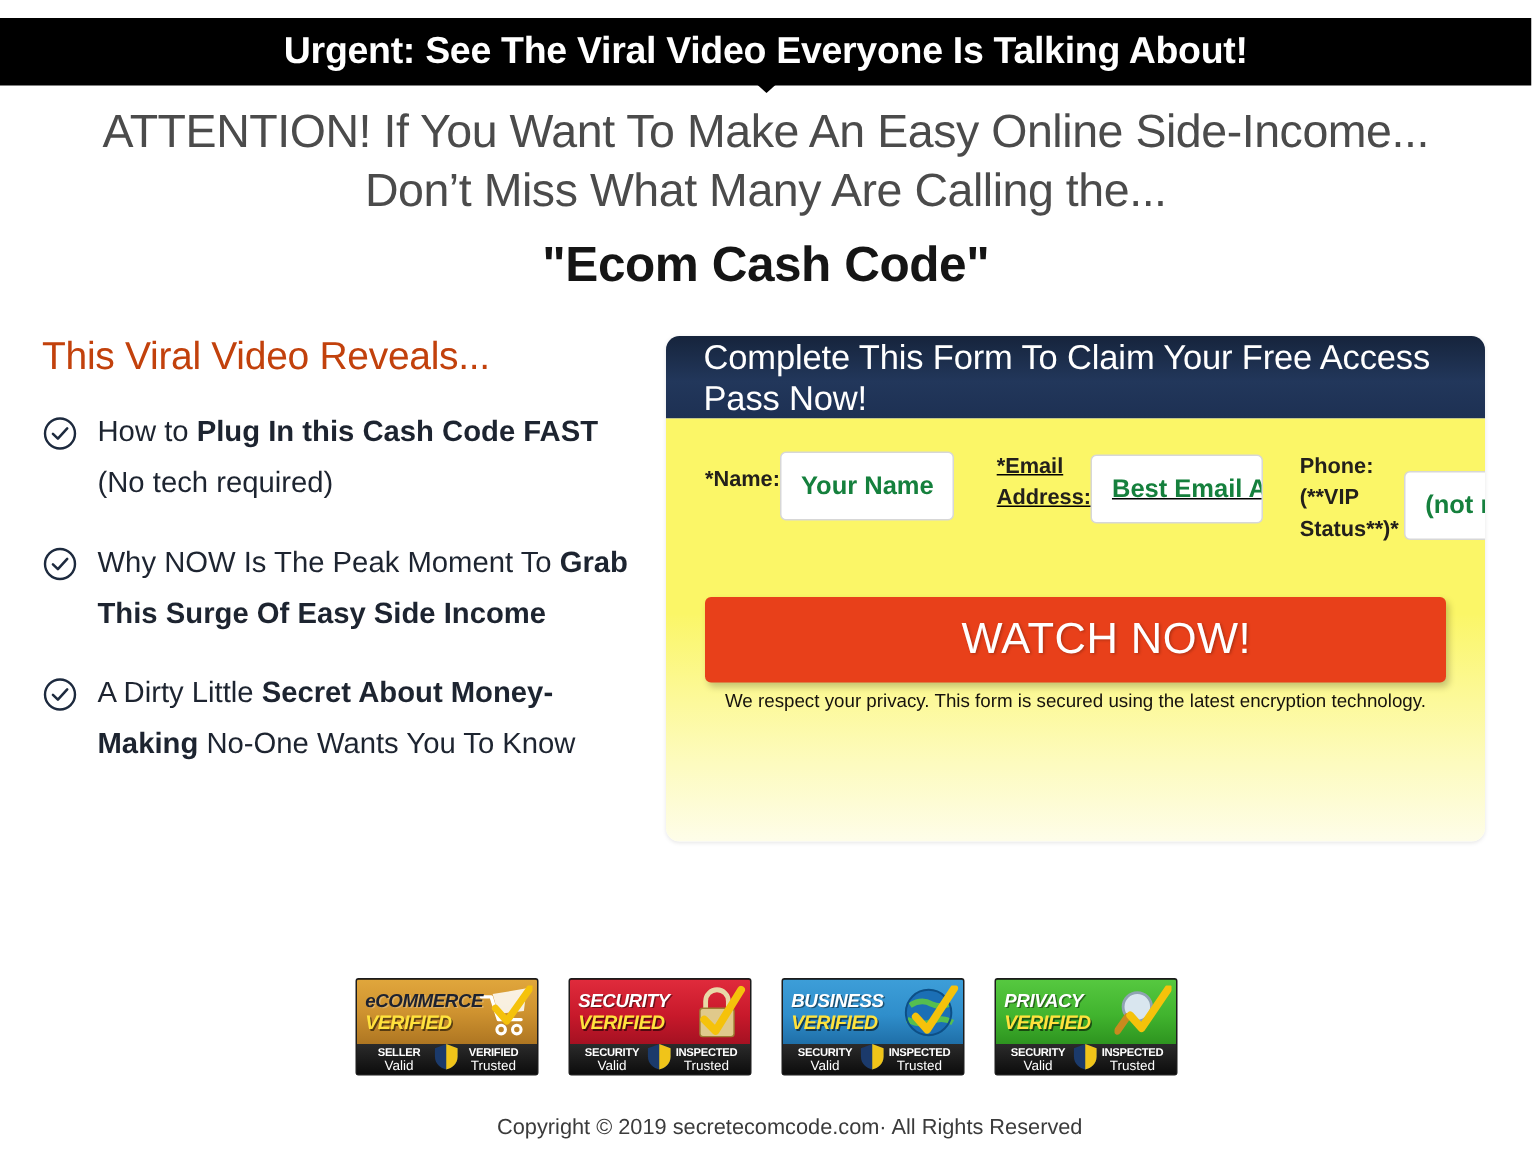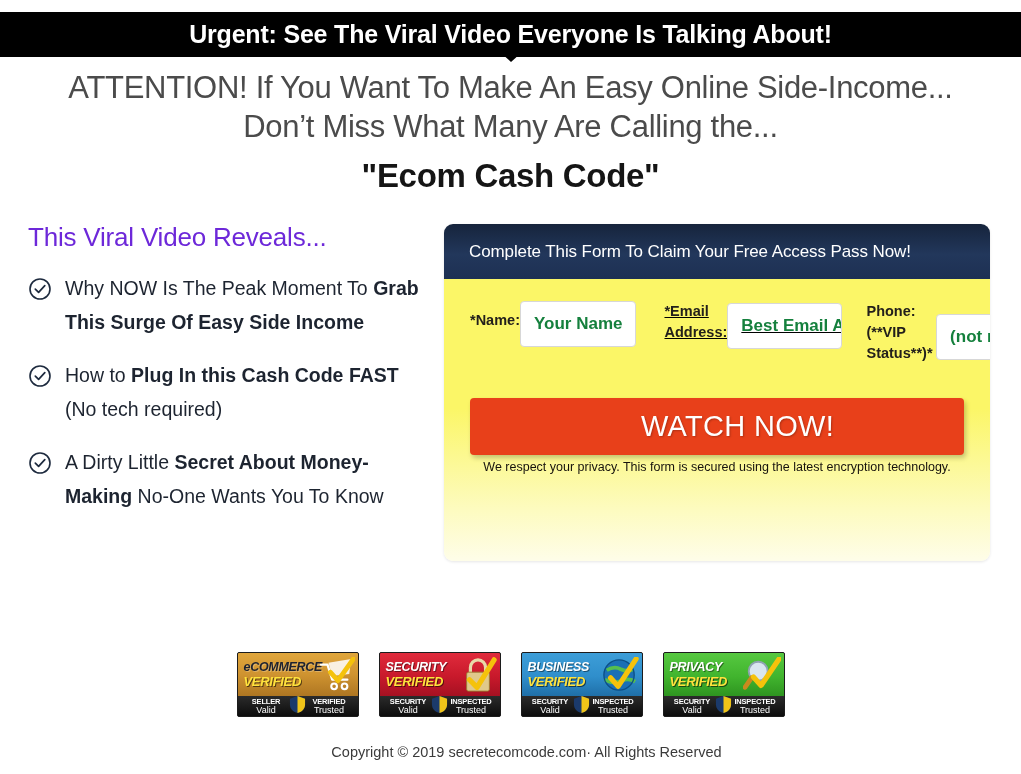--- a/index.html
+++ b/index.html
@@ -67,21 +67,21 @@
   }
 
   
   .left-col {
     position: absolute;
     top: 222px;
     left: 28px;
     width: 395px;
   }
   .left-title {
-    color: #6d28d9;
+    color: #c2410c;
     font-size: 26px;
     font-weight: 400;
     letter-spacing: -0.2px;
     margin-bottom: 18px;
   }
   .bullet-list { list-style: none; margin: 0; padding: 0; }
   .bullet-item {
     display: flex;
     align-items: flex-start;
     margin-bottom: 19px;
@@ -113,21 +113,21 @@
   }
   .form-header {
     height: 55px;
     background: linear-gradient(to bottom, #16243c 0%, #22375b 55%, #1d3053 100%);
     display: flex;
     align-items: center;
     padding-left: 25px;
   }
   .form-header-text {
     color: #ffffff;
-    font-size: 17px;
+    font-size: 23px;
     font-weight: 500;
     letter-spacing: -0.1px;
   }
   .form-body {
     background: linear-gradient(to bottom, #fbf667 0%, #fbf667 46%, #fdfbc0 82%, #fefde9 100%);
     padding: 22px 26px 32px 26px;
     height: 282px;
   }
   .fields-row {
     display: flex;
@@ -308,38 +308,38 @@
 <div class="left-col">
   <div class="left-title">This Viral Video Reveals...</div>
   <ul class="bullet-list" id="bullet-list">
       <li class="bullet-item">
         <span class="bullet-icon">
           <svg viewBox="0 0 24 24" width="24" height="24">
             <circle cx="12" cy="12" r="10" fill="none" stroke="#1d2a3e" stroke-width="1.6"></circle>
             <path d="M7.3 12.2 L10.6 15.4 L16.8 8.6" fill="none" stroke="#1d2a3e" stroke-width="1.7" stroke-linecap="round" stroke-linejoin="round"></path>
           </svg>
         </span>
+        <span class="bullet-text"><span>How to </span><b>Plug In this Cash Code FAST </b><span>(No tech required)</span></span>
+      </li>
+      <li class="bullet-item">
+        <span class="bullet-icon">
+          <svg viewBox="0 0 24 24" width="24" height="24">
+            <circle cx="12" cy="12" r="10" fill="none" stroke="#1d2a3e" stroke-width="1.6"></circle>
+            <path d="M7.3 12.2 L10.6 15.4 L16.8 8.6" fill="none" stroke="#1d2a3e" stroke-width="1.7" stroke-linecap="round" stroke-linejoin="round"></path>
+          </svg>
+        </span>
         <span class="bullet-text"><span>Why NOW Is The Peak Moment To </span><b>Grab This Surge Of Easy Side Income</b></span>
       </li>
       <li class="bullet-item">
         <span class="bullet-icon">
           <svg viewBox="0 0 24 24" width="24" height="24">
             <circle cx="12" cy="12" r="10" fill="none" stroke="#1d2a3e" stroke-width="1.6"></circle>
             <path d="M7.3 12.2 L10.6 15.4 L16.8 8.6" fill="none" stroke="#1d2a3e" stroke-width="1.7" stroke-linecap="round" stroke-linejoin="round"></path>
           </svg>
         </span>
-        <span class="bullet-text"><span>How to </span><b>Plug In this Cash Code FAST </b><span>(No tech required)</span></span>
-      </li>
-      <li class="bullet-item">
-        <span class="bullet-icon">
-          <svg viewBox="0 0 24 24" width="24" height="24">
-            <circle cx="12" cy="12" r="10" fill="none" stroke="#1d2a3e" stroke-width="1.6"></circle>
-            <path d="M7.3 12.2 L10.6 15.4 L16.8 8.6" fill="none" stroke="#1d2a3e" stroke-width="1.7" stroke-linecap="round" stroke-linejoin="round"></path>
-          </svg>
-        </span>
         <span class="bullet-text"><span>A Dirty Little </span><b>Secret About Money-Making </b><span>No-One Wants You To Know</span></span>
       </li>
     </ul>
 </div>
 
 <div class="form-panel">
   <div class="form-header">
     <span class="form-header-text">Complete This Form To Claim Your Free Access Pass Now!</span>
   </div>
   <div class="form-body">

